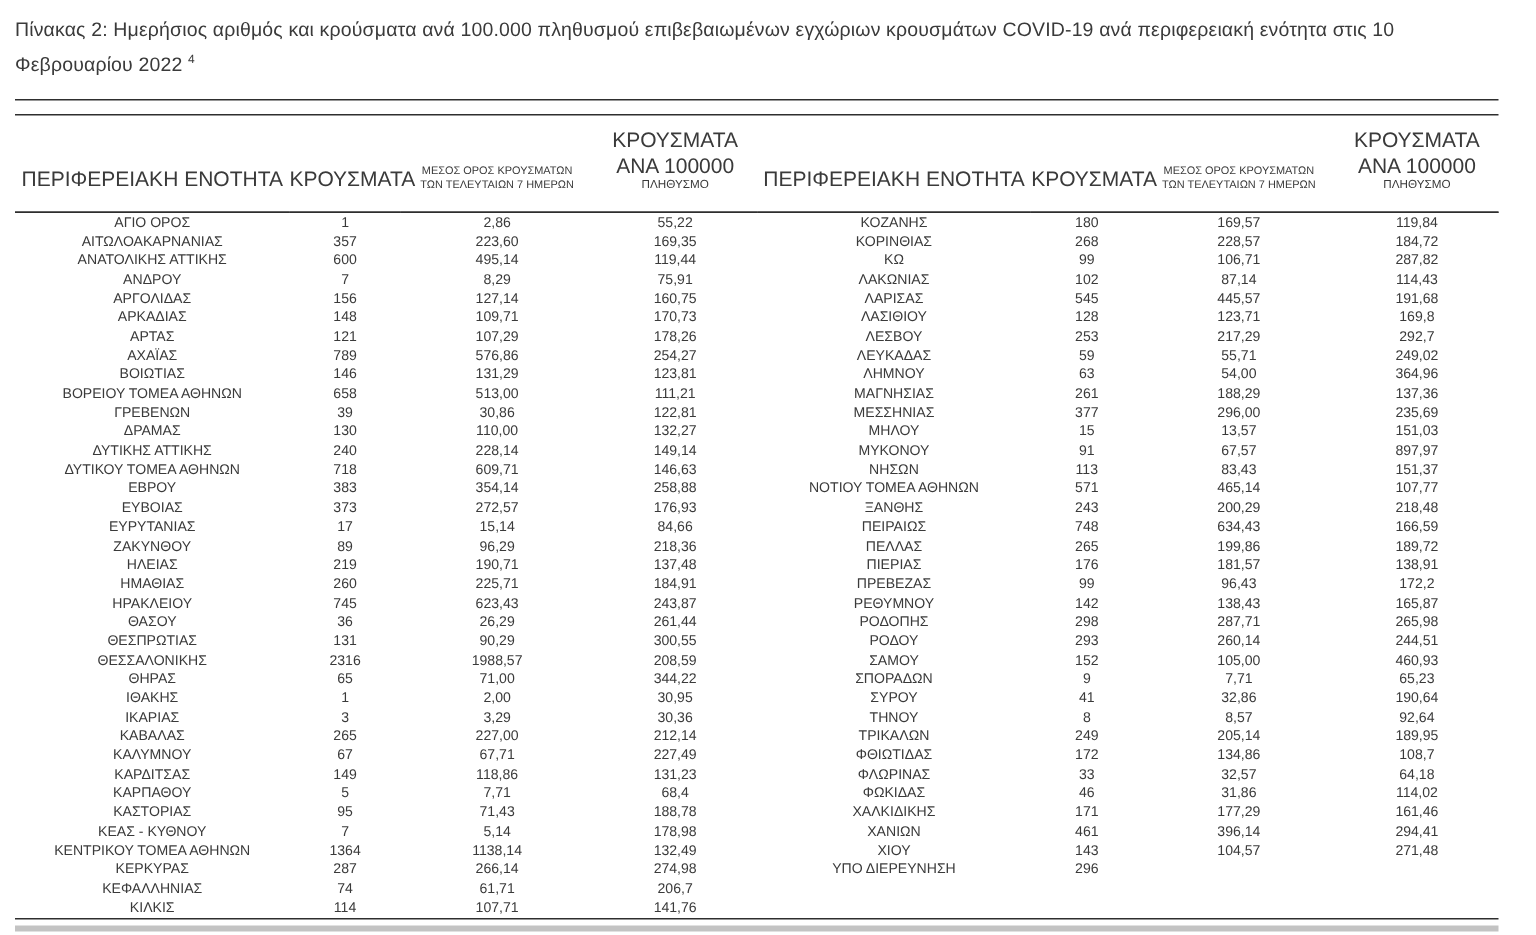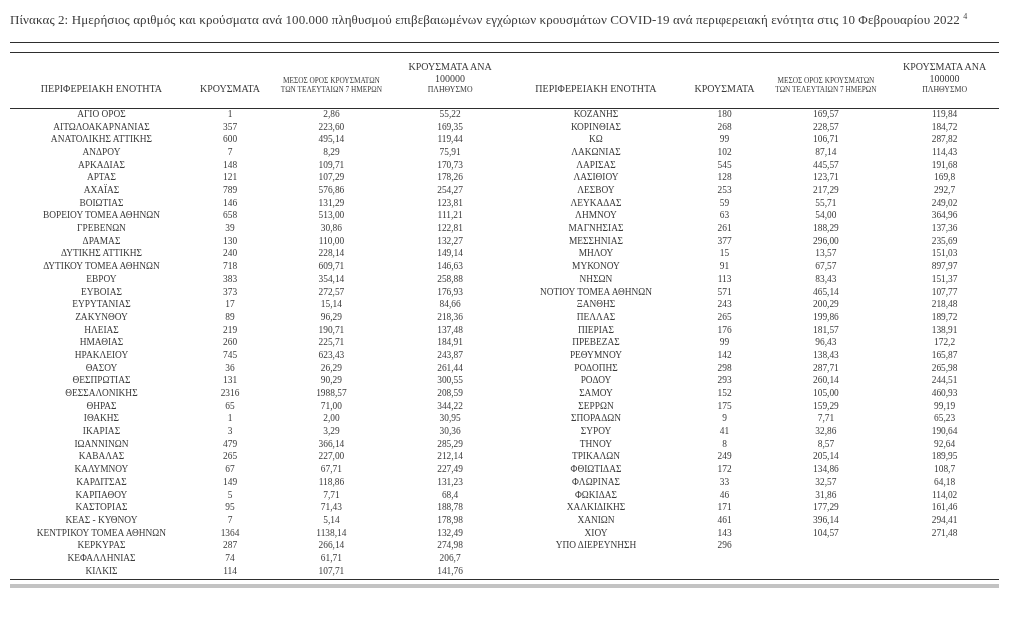--- a/index.html
+++ b/index.html
@@ -8,21 +8,21 @@
     --rule_gray:#c3c3c3;
     --background:#ffffff;
   }
   *{box-sizing:border-box;margin:0;padding:0;}
   html,body{background:var(--background);}
   body{
     width:1024px;height:623px;overflow:hidden;
     font-family:"Liberation Sans","DejaVu Sans",sans-serif;
     color:var(--text);
   }
-  .page{width:1009px;height:623px;padding:8px 10px 0 10px;font-family:Liberation Serif, serif;}
+  .page{width:1009px;height:623px;padding:8px 10px 0 10px;}
   .doc-title{
     font-size:13px;line-height:1.8;max-width:1000px;
     color:var(--text);letter-spacing:0.1px;
   }
   .doc-title sup{font-size:8px;vertical-align:super;}
   .rule{border:0;border-top:1.6px solid var(--rule_dark);width:100%;}
   .rule.first{margin-top:11px;}
   .rule.second{margin-top:9px;}
   .tables{display:flex;width:100%;margin-top:8px;}
   .half{width:50%;}
@@ -31,21 +31,21 @@
   col.c-cases{width:15%;}
   col.c-avg{width:26%;}
   col.c-per{width:22%;}
   thead th{
     font-weight:normal;text-align:center;vertical-align:bottom;
     padding-bottom:13px;height:34px;
     border-bottom:1.6px solid var(--rule_dark);
     font-size:8.6px;line-height:1.15;color:var(--text);
   }
   thead th .small{display:block;font-size:7.3px;line-height:1.2;}
-  thead th .big{display:block;font-size:10px;line-height:1.2;}
+  thead th .big{display:block;font-size:14px;line-height:1.2;}
   thead th .mid{display:block;font-size:7.8px;line-height:1.2;}
   tbody td{
     text-align:center;font-size:9.4px;line-height:1;height:12.7px;
     padding:0;white-space:nowrap;overflow:hidden;color:var(--text);
   }
   .bottom-thin{border:0;border-top:1.4px solid var(--rule_dark);width:100%;margin-top:1px;}
   .bottom-thick{width:100%;height:4px;background:var(--rule_gray);margin-top:4px;}
 </style>
 </head>
 <body>
@@ -105,20 +105,26 @@
             <td>495,14</td>
             <td>119,44</td>
           </tr>
             <tr>
             <td>ΑΝΔΡΟΥ</td>
             <td>7</td>
             <td>8,29</td>
             <td>75,91</td>
           </tr>
             <tr>
+            <td>ΑΡΓΟΛΙΔΑΣ</td>
+            <td>156</td>
+            <td>127,14</td>
+            <td>160,75</td>
+          </tr>
+            <tr>
             <td>ΑΡΚΑΔΙΑΣ</td>
             <td>148</td>
             <td>109,71</td>
             <td>170,73</td>
           </tr>
             <tr>
             <td>ΑΡΤΑΣ</td>
             <td>121</td>
             <td>107,29</td>
             <td>178,26</td>
@@ -235,26 +241,20 @@
             <td>ΙΘΑΚΗΣ</td>
             <td>1</td>
             <td>2,00</td>
             <td>30,95</td>
           </tr>
             <tr>
             <td>ΙΚΑΡΙΑΣ</td>
             <td>3</td>
             <td>3,29</td>
             <td>30,36</td>
-          </tr>
-            <tr>
-            <td>ΙΩΑΝΝΙΝΩΝ</td>
-            <td>479</td>
-            <td>366,14</td>
-            <td>285,29</td>
           </tr>
             <tr>
             <td>ΚΑΒΑΛΑΣ</td>
             <td>265</td>
             <td>227,00</td>
             <td>212,14</td>
           </tr>
             <tr>
             <td>ΚΑΛΥΜΝΟΥ</td>
             <td>67</td>
@@ -431,20 +431,26 @@
             <td>465,14</td>
             <td>107,77</td>
           </tr>
             <tr>
             <td>ΞΑΝΘΗΣ</td>
             <td>243</td>
             <td>200,29</td>
             <td>218,48</td>
           </tr>
             <tr>
+            <td>ΠΕΙΡΑΙΩΣ</td>
+            <td>748</td>
+            <td>634,43</td>
+            <td>166,59</td>
+          </tr>
+            <tr>
             <td>ΠΕΛΛΑΣ</td>
             <td>265</td>
             <td>199,86</td>
             <td>189,72</td>
           </tr>
             <tr>
             <td>ΠΙΕΡΙΑΣ</td>
             <td>176</td>
             <td>181,57</td>
             <td>138,91</td>
@@ -473,26 +479,20 @@
             <td>260,14</td>
             <td>244,51</td>
           </tr>
             <tr>
             <td>ΣΑΜΟΥ</td>
             <td>152</td>
             <td>105,00</td>
             <td>460,93</td>
           </tr>
             <tr>
-            <td>ΣΕΡΡΩΝ</td>
-            <td>175</td>
-            <td>159,29</td>
-            <td>99,19</td>
-          </tr>
-            <tr>
             <td>ΣΠΟΡΑΔΩΝ</td>
             <td>9</td>
             <td>7,71</td>
             <td>65,23</td>
           </tr>
             <tr>
             <td>ΣΥΡΟΥ</td>
             <td>41</td>
             <td>32,86</td>
             <td>190,64</td>

